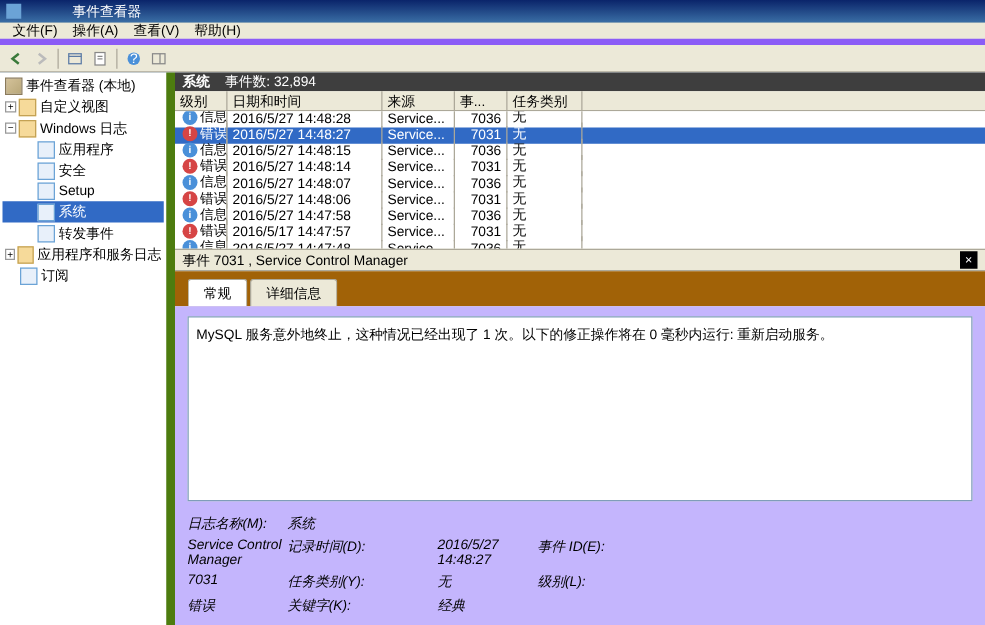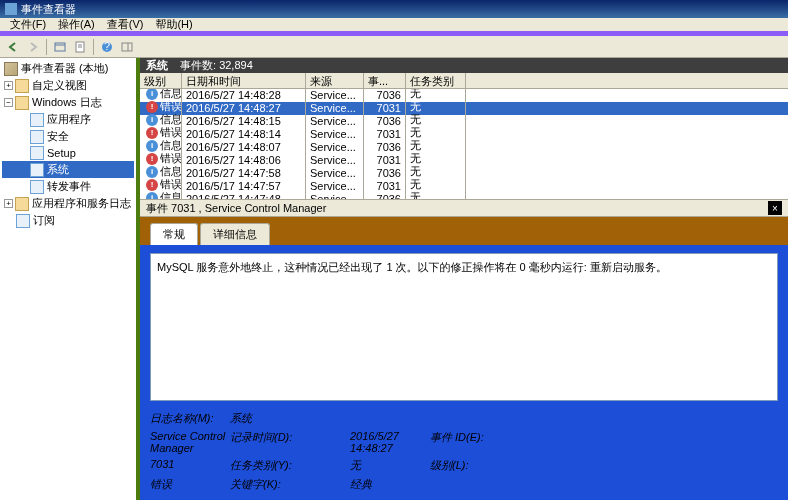--- a/index.html
+++ b/index.html
@@ -1,25 +1,25 @@
 <!DOCTYPE html>
 <html><head>
 <meta charset="utf-8">
 <style>
 * { margin: 0; padding: 0; box-sizing: border-box; font-family: "Microsoft YaHei", SimSun, Tahoma, sans-serif; font-size: 11px; }
 body { background: #004080; width: 788px; height: 500px; overflow: hidden; }
-.titlebar { background: linear-gradient(to bottom, #0a246a, #3a6ea5); height: 18px; color: #fff; padding: 2px 5px; display: flex; align-items: center; }
+.titlebar { background: linear-gradient(to bottom, #0a246a, #3a6ea5); height: 18px; color: #fff; padding: 2px 5px; display: flex; align-items: center; gap: 37px; }
 .titlebar-icon { width: 12px; height: 12px; background: #6ba3d6; margin-right: 4px; display: inline-block; }
 .menubar { background: #ece9d8; height: 18px; border-bottom: 5px solid #8b5cf6; display: flex; align-items: center; padding: 0 4px; }
 .menu-item { padding: 1px 6px; cursor: default; }
 .toolbar { background: #ece9d8; height: 22px; border-bottom: 1px solid #aca899; display: flex; align-items: center; padding: 0 4px; gap: 2px; }
 .tb-btn { width: 18px; height: 18px; border: 1px solid transparent; display: flex; align-items: center; justify-content: center; }
 .tb-sep { width: 1px; height: 16px; background: #aca899; margin: 0 2px; }
 .main { display: flex; height: calc(500px - 58px); }
-.tree { width: 140px; background: #fff; border-right: 4px solid #4d7c0f; overflow: auto; padding: 2px; }
+.tree { width: 140px; background: #fff; border-right: 7px solid #4d7c0f; overflow: auto; padding: 2px; }
 .tree-item { display: flex; align-items: center; padding: 1px 2px; white-space: nowrap; cursor: default; }
 .tree-item.selected { background: #316ac5; color: #fff; }
 .tree-toggle { width: 9px; height: 9px; border: 1px solid #999; background: #fff; display: inline-flex; align-items: center; justify-content: center; font-size: 8px; line-height: 1; margin-right: 2px; color: #000; }
 .tree-spacer { display: inline-block; }
 .tree-icon { width: 14px; height: 14px; margin-right: 3px; display: inline-block; }
 .icon-log { background: linear-gradient(135deg,#d4c29a,#b8a779); border: 1px solid #8a7a5a; }
 .icon-folder { background: #f6da9a; border: 1px solid #c4a254; }
 .icon-page { background: #e8f0fa; border: 1px solid #6ba3d6; }
 .right { flex: 1; display: flex; flex-direction: column; background: #fff; }
 .header-bar { background: #3e3e3e; color: #fff; height: 18px; display: flex; align-items: center; padding: 0 6px; gap: 12px; }
@@ -30,21 +30,21 @@
 .row { display: flex; height: 13px; align-items: flex-end; cursor: default; }
 .row.selected { background: #316ac5; color: #fff; }
 .row-icon { width: 12px; height: 12px; border-radius: 50%; margin: 0 2px; flex-shrink: 0; display: inline-flex; align-items: center; justify-content: center; font-size: 8px; font-weight: bold; color: #fff; }
 .ico-info { background: #4a90d9; } .ico-info::after { content: "i"; }
 .ico-error { background: #d64545; } .ico-error::after { content: "!"; }
 .detail-hdr { background: #ece9d8; height: 18px; border-top: 1px solid #aca899; border-bottom: 1px solid #aca899; padding: 2px 6px; display: flex; justify-content: space-between; align-items: center; }
 .detail-close { width: 14px; height: 14px; background: #000; color: #fff; display: flex; align-items: center; justify-content: center; font-size: 10px; cursor: default; }
 .tabs { background: #a16207; padding: 6px 10px 0; display: flex; gap: 2px; align-items: center; }
 .tab { background: #fff; padding: 3px 12px; border: 1px solid #aca899; border-bottom: none; border-radius: 3px 3px 0 0; cursor: default; }
 .tab.inactive { background: #ece9d8; }
-.detail-body { background: #1d4ed8; flex: 1; padding: 8px 10px; }
+.detail-body { background: #c4b5fd; flex: 1; padding: 8px 10px; }
 .msg-box { background: #fff; border: 1px solid #7f9db9; padding: 6px; height: 148px; margin-bottom: 10px; }
 .props { display: grid; grid-template-columns: 80px 120px 80px 120px; row-gap: 4px; font-style: italic; }
 .prop-label { color: #000; } .prop-val { color: #000; }
 </style>
 </head>
 <body>
 
 <div class="titlebar">
   <span class="titlebar-icon"></span>
   <span>事件查看器</span>

